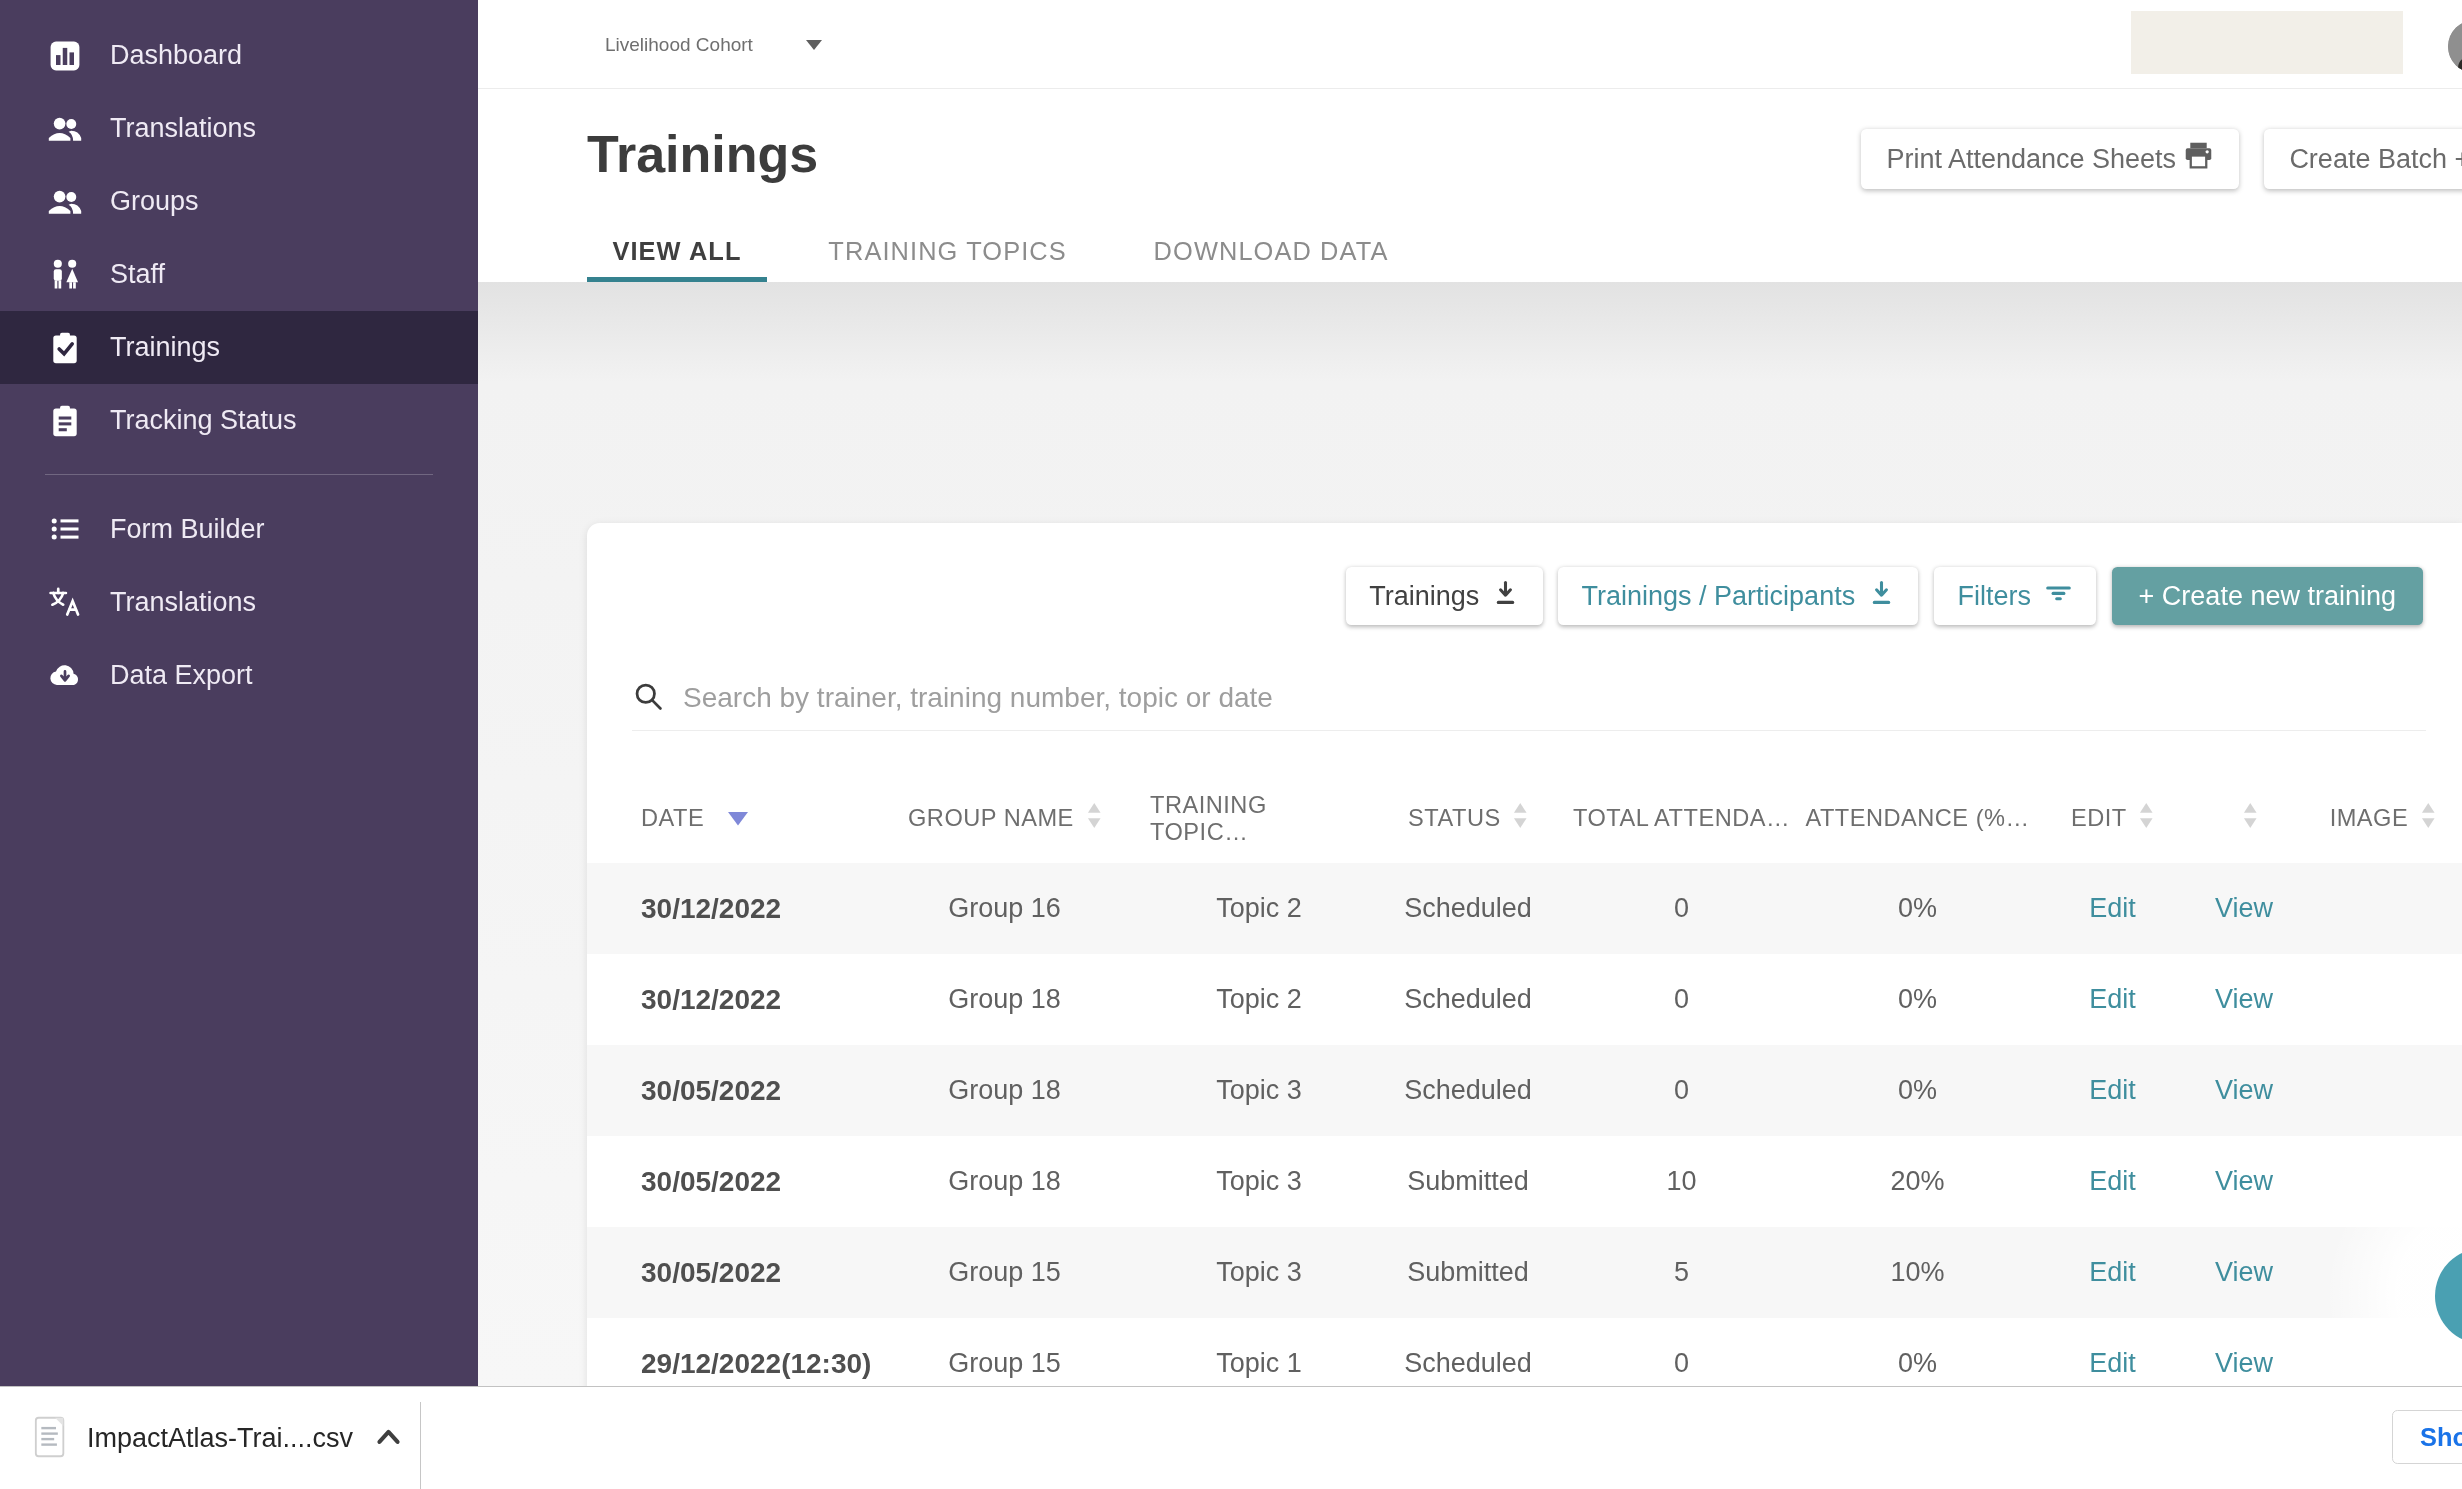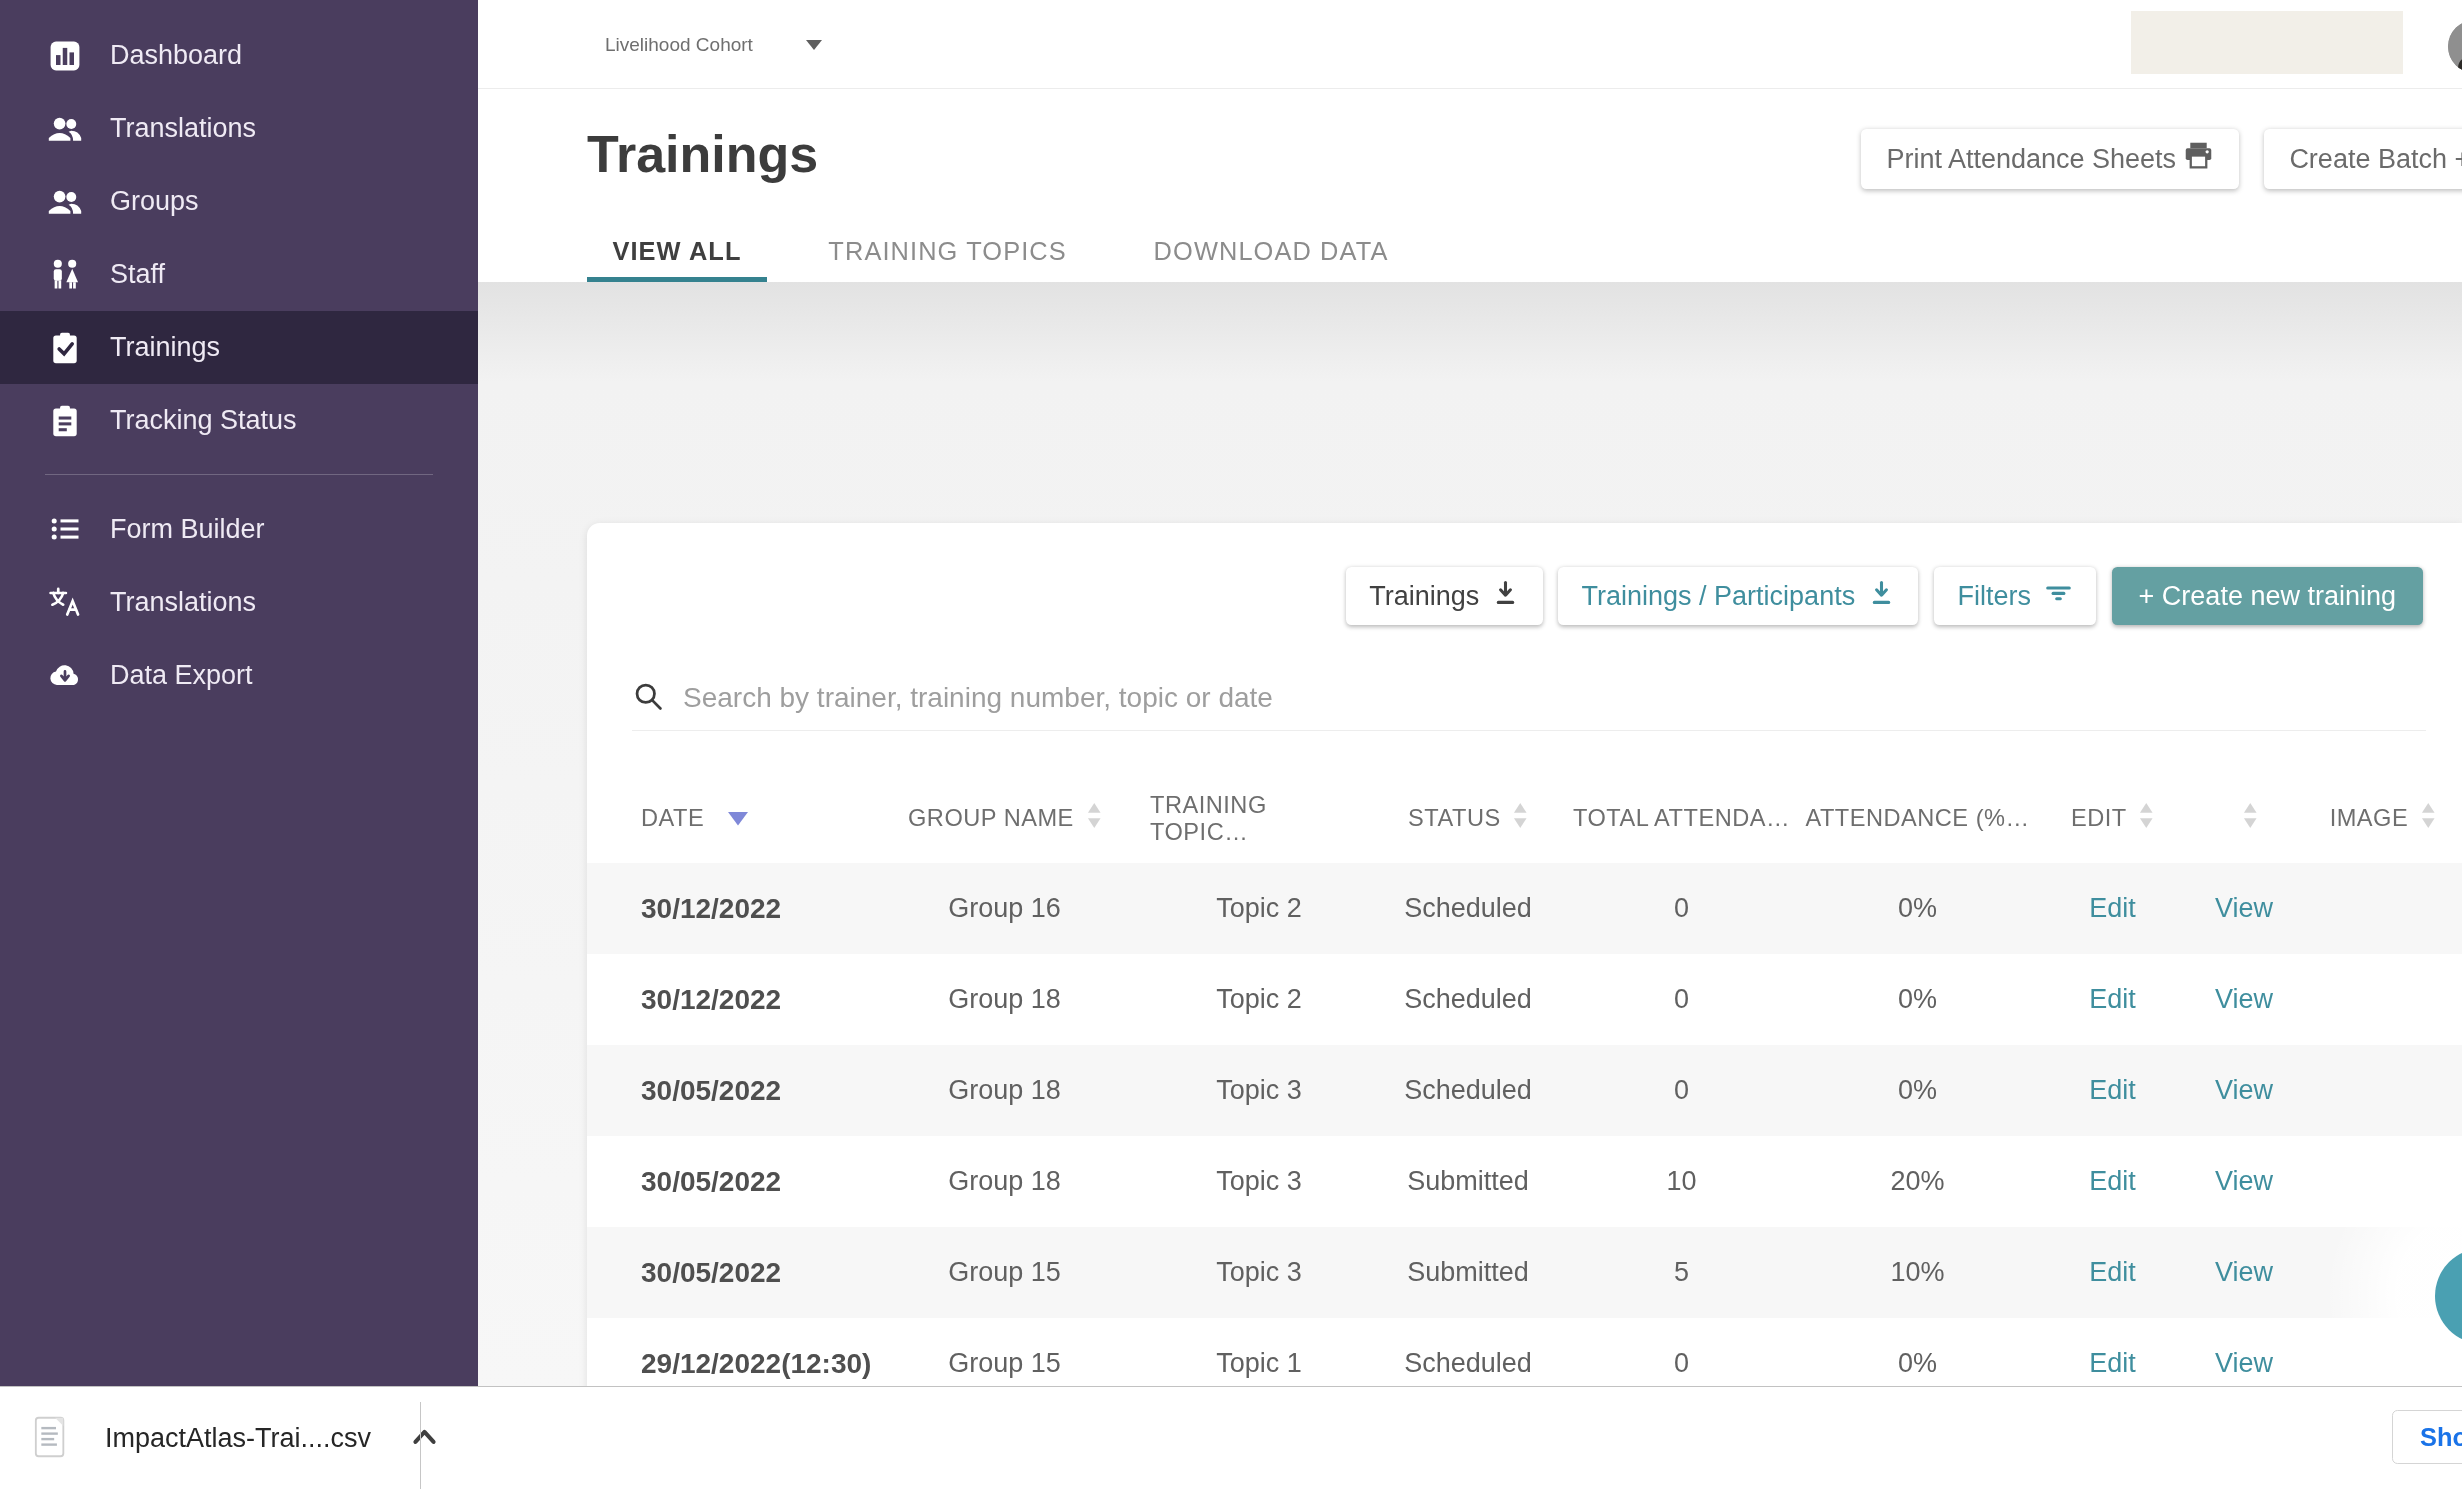--- a/index.html
+++ b/index.html
@@ -77,21 +77,21 @@
 
   
   .chat-halo { position:absolute; left:2324px; top:1139px; width:309px; height:309px; border-radius:50%;
                background:radial-gradient(circle, rgba(255,255,255,.95) 38%, rgba(255,255,255,0) 70%); z-index:3; }
   .chat-circle { position:absolute; left:2435px; top:1248px; width:96px; height:96px; border-radius:50%;
                  background:#4AA0B2; z-index:4; cursor:pointer; }
 
   
   #downloads-bar { position:absolute; left:0; top:1386px; width:2462px; height:103px; background:#fff;
                    border-top:1.8px solid #C2C2C2; z-index:6; }
-  .file-chip { position:absolute; left:33px; top:0; height:100%; display:flex; align-items:center; gap:37px;
+  .file-chip { position:absolute; left:33px; top:0; height:100%; display:flex; align-items:center; gap:19px;
                cursor:pointer; }
   .file-name { font-size:27px; color:#262626; }
   .dl-divider { position:absolute; left:420px; top:14.5px; bottom:0; width:0.9px; background:#C6C6C6; }
   .show-btn { position:absolute; left:2392px; top:23px; height:54px; width:154px; border:0.9px solid #D5D5D5;
               border-radius:5.4px; background:#fff; color:#1A73E8; font-size:25.4px; font-weight:bold;
               display:flex; align-items:center; padding-left:27px; cursor:pointer; font-family:inherit; }
 </style>
 </head>
 <body>
 

